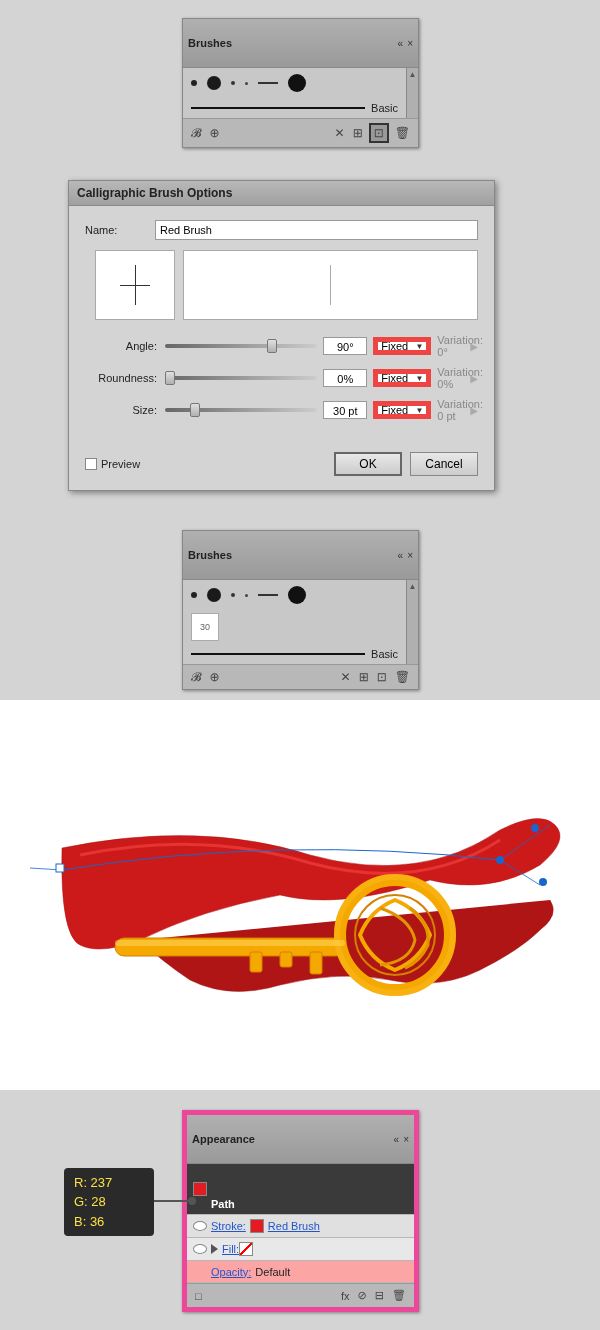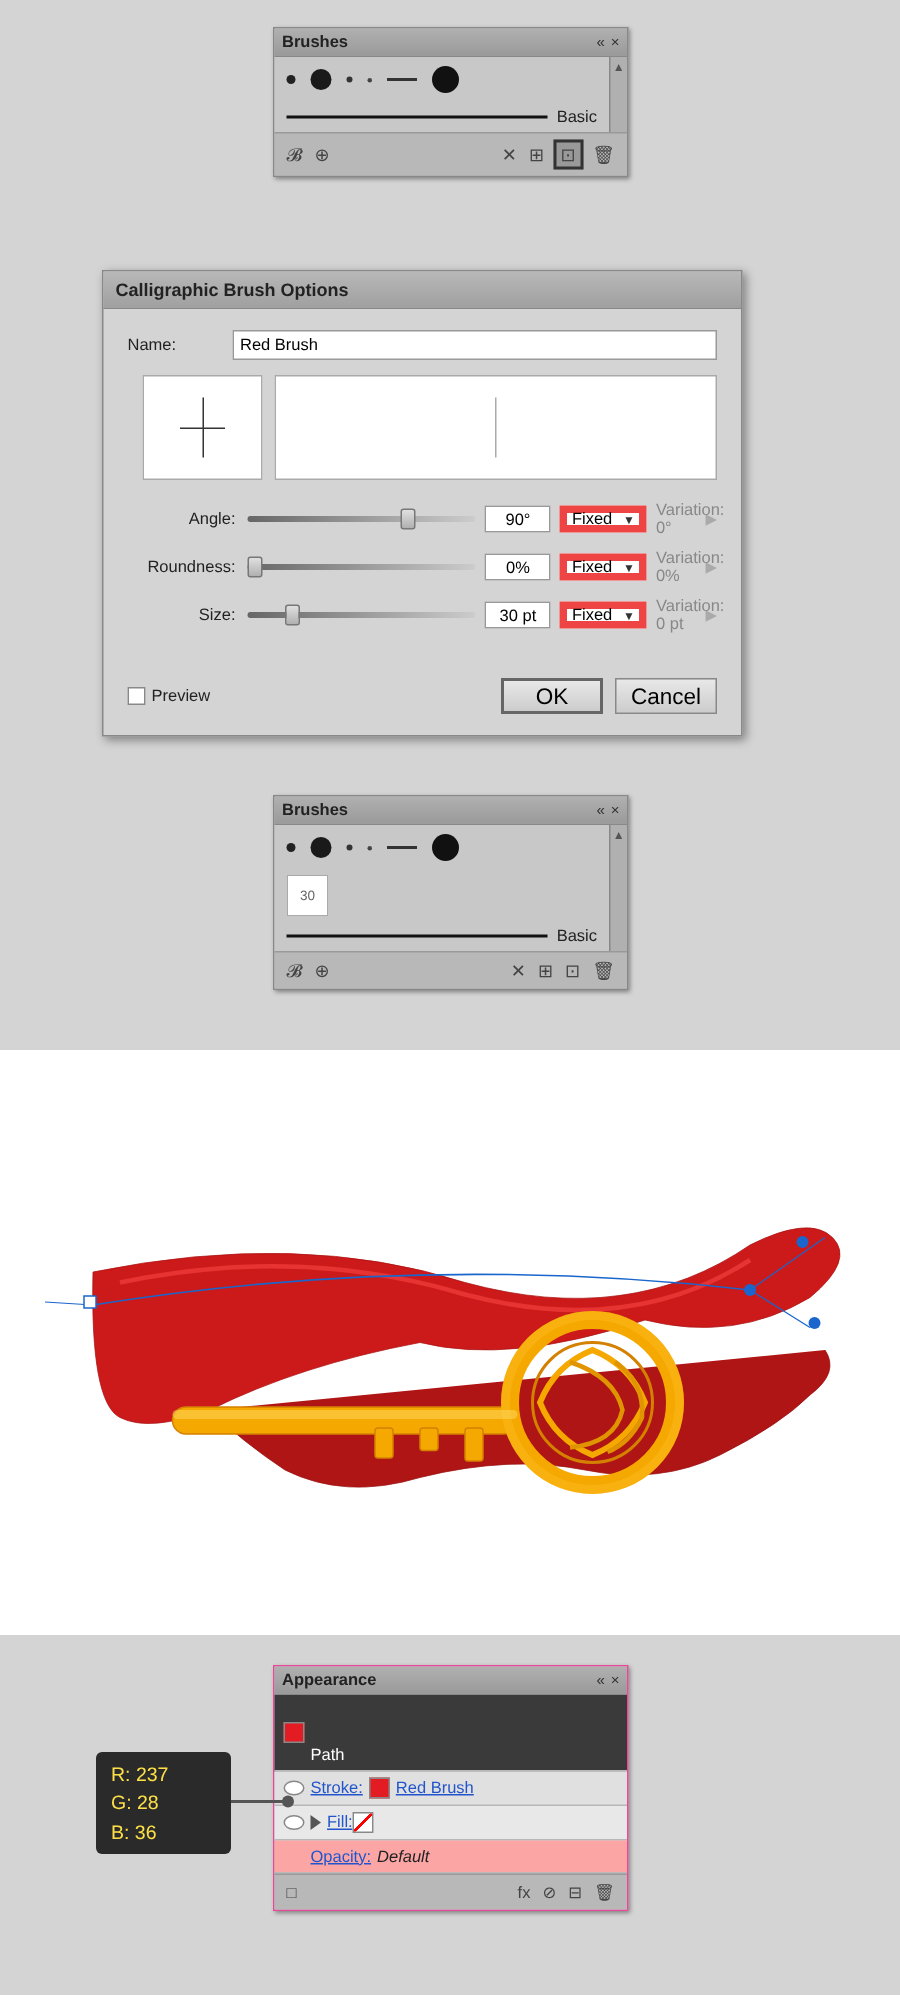--- a/index.html
+++ b/index.html
@@ -18,21 +18,21 @@
       position: absolute;
       top: 18px;
       left: 182px;
       width: 237px;
       background: #c8c8c8;
       border: 1px solid #888;
       box-shadow: 1px 1px 3px rgba(0,0,0,0.4);
     }
     .panel-titlebar {
       background: linear-gradient(to bottom, #b0b0b0, #9a9a9a);
-      padding: 3px 5px;
+      padding: 18px 5px;
       display: flex;
       justify-content: space-between;
       align-items: center;
       border-bottom: 1px solid #888;
     }
     .panel-title {
       font-size: 11px;
       font-weight: bold;
       color: #222;
     }
@@ -305,21 +305,21 @@
     }
     .dialog-buttons {
       display: flex;
       gap: 8px;
     }
     .btn-ok, .btn-cancel {
       width: 68px;
       height: 24px;
       background: linear-gradient(to bottom, #e8e8e8, #cccccc);
       border: 1px solid #888;
-      font-size: 15px;
+      font-size: 12px;
       cursor: pointer;
       display: flex;
       align-items: center;
       justify-content: center;
     }
     .btn-ok {
       border: 2px solid #666;
     }
 
     
@@ -362,21 +362,21 @@
       overflow: hidden;
     }
 
     
     .appearance-panel {
       position: absolute;
       top: 1110px;
       left: 182px;
       width: 237px;
       background: #c8c8c8;
-      border: 1px solid #ec4899;
+      border: 5px solid #ec4899;
       box-shadow: 1px 1px 3px rgba(0,0,0,0.4);
     }
     .app-row {
       display: flex;
       align-items: center;
       padding: 4px 6px;
       border-bottom: 1px solid #b8b8b8;
       min-height: 22px;
     }
     .app-row-path {
@@ -395,21 +395,21 @@
       width: 14px;
       height: 14px;
       background: #e31c24;
       border: 1px solid #888;
       margin-right: 4px;
       flex-shrink: 0;
     }
     .app-path-label {
       color: white;
       font-size: 11px;
-      font-weight: normal;
+      font-weight: bold;
       margin-top: 30px;
     }
     .app-stroke-label {
       color: #2255cc;
       font-size: 11px;
       text-decoration: underline;
       cursor: pointer;
       margin-right: 4px;
     }
     .stroke-swatch {
@@ -457,21 +457,20 @@
     }
     .opacity-label {
       color: #2255cc;
       font-size: 11px;
       text-decoration: underline;
       cursor: pointer;
     }
     .opacity-value {
       font-size: 11px;
       color: #222;
-      font-style: italic;
     }
     .app-bottom-toolbar {
       display: flex;
       align-items: center;
       padding: 4px 6px;
       gap: 4px;
       background: #b8b8b8;
       border-top: 1px solid #999;
     }
     .app-toolbar-icon {

